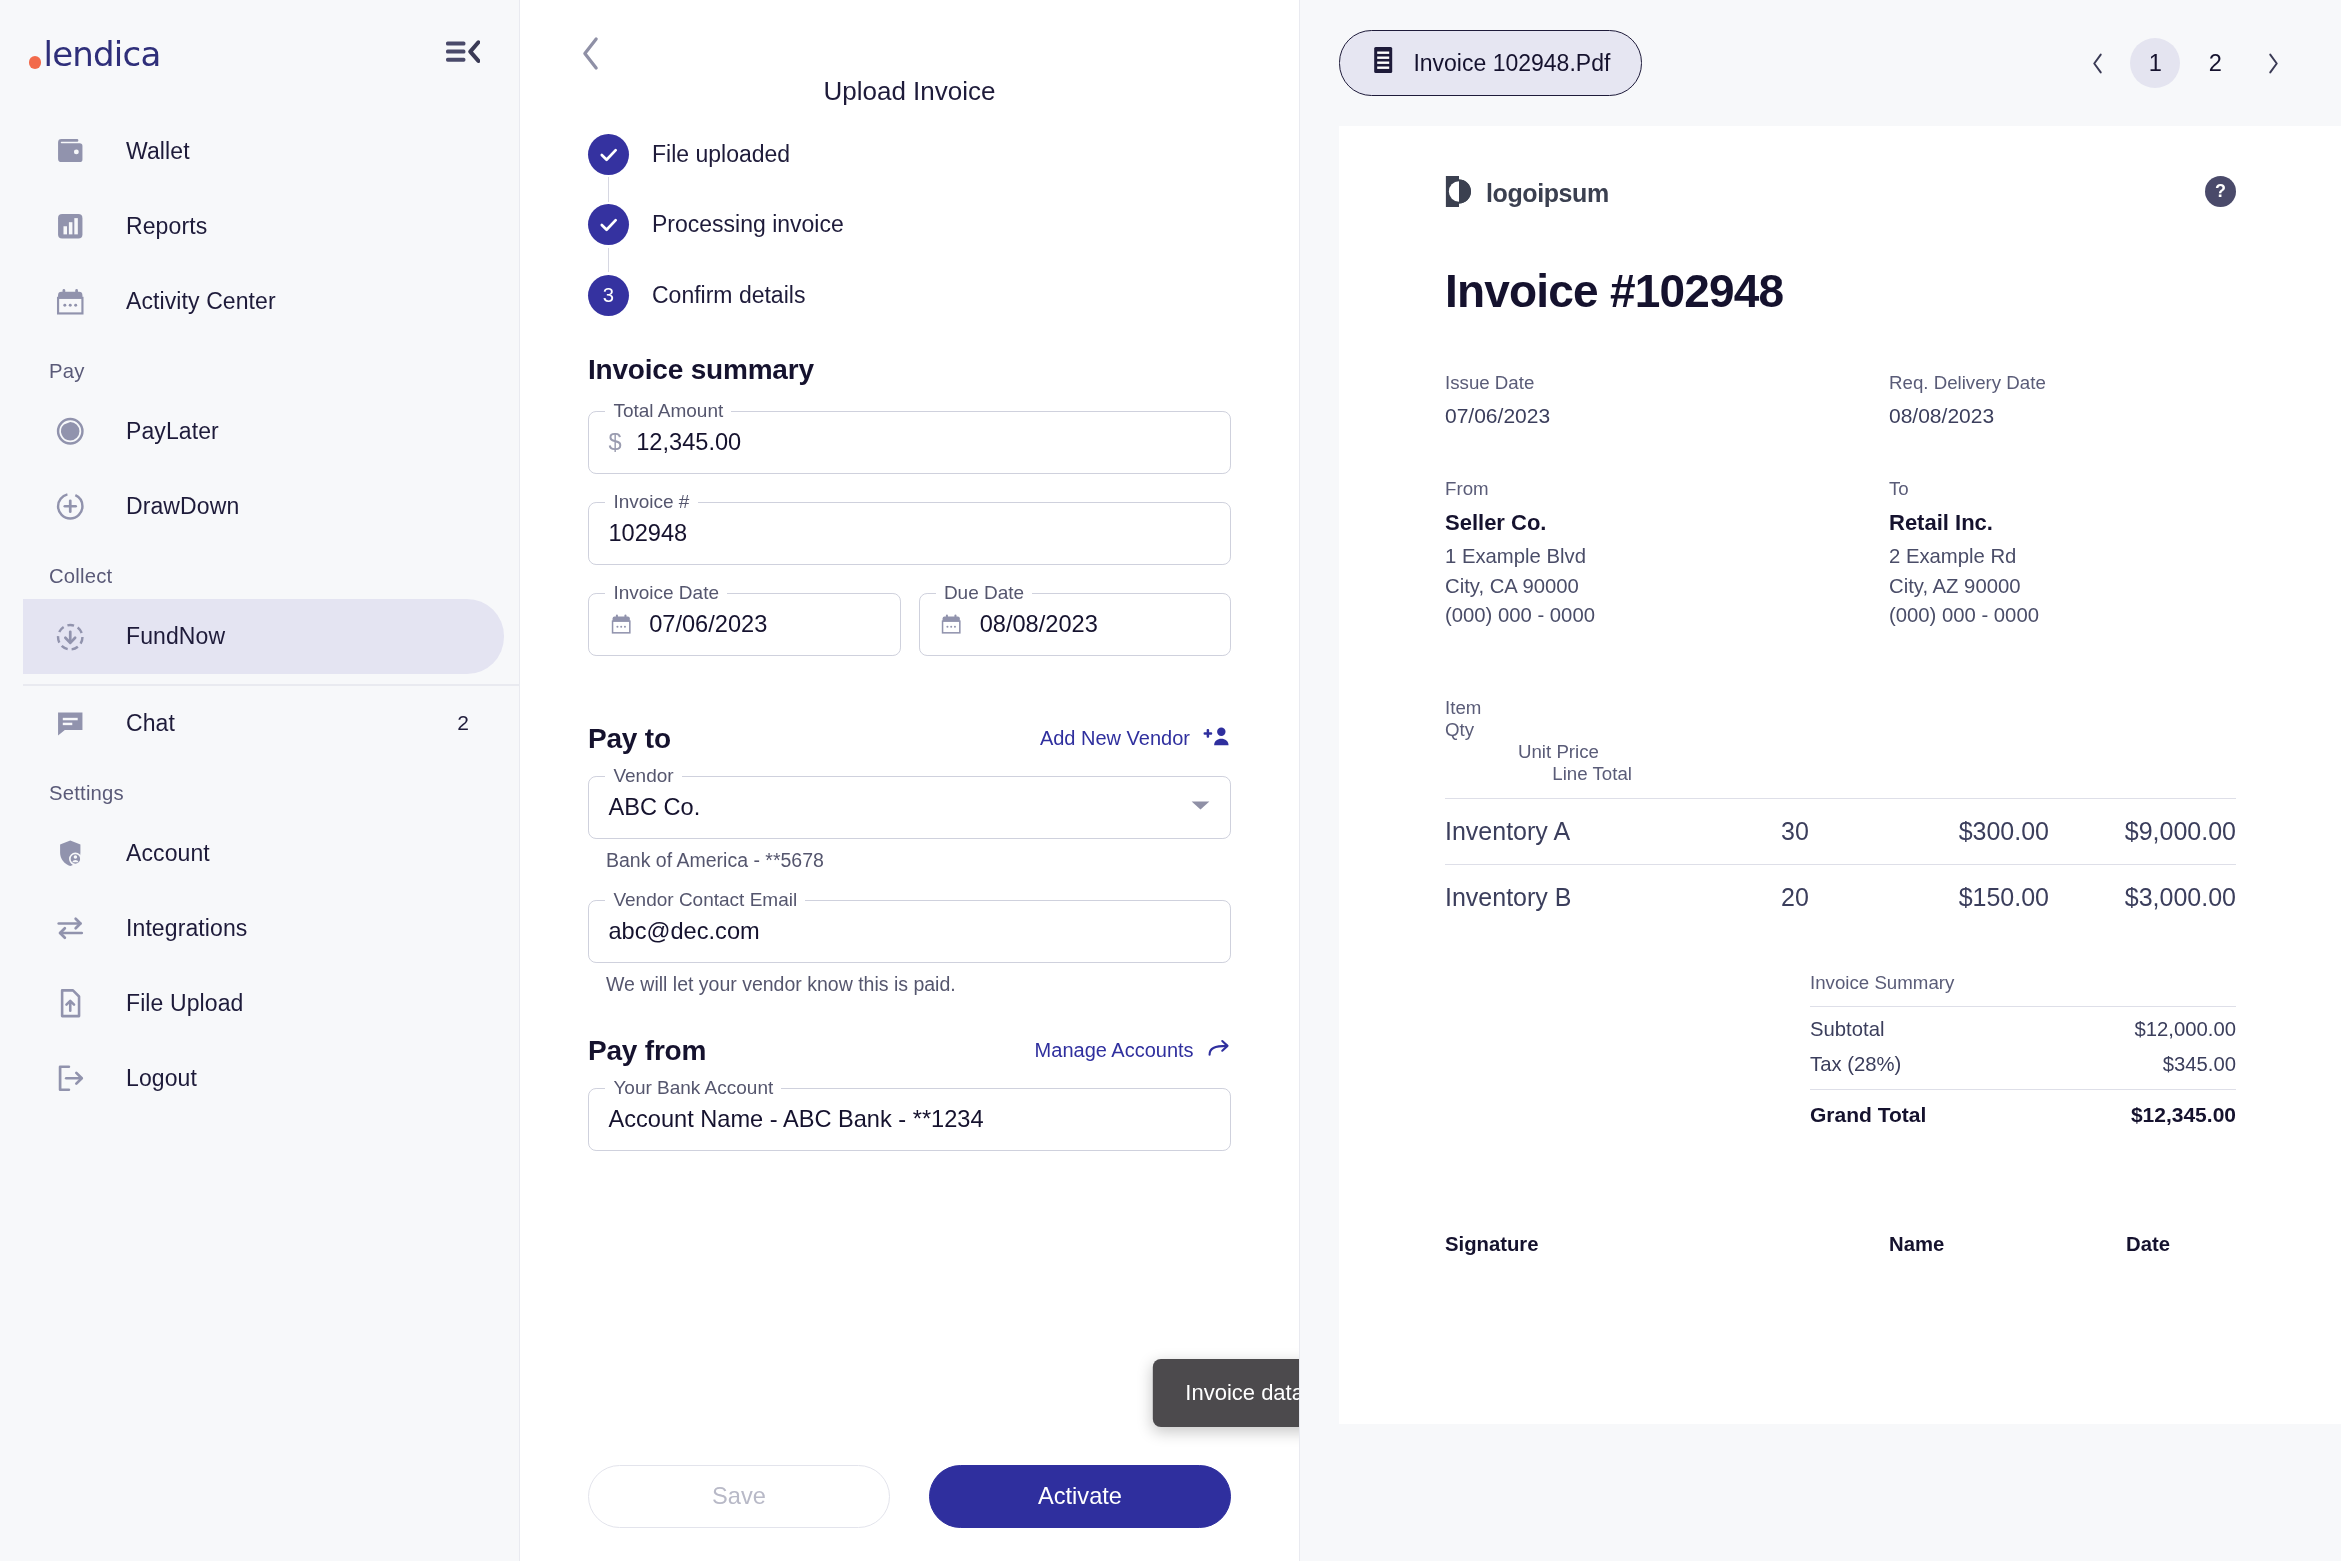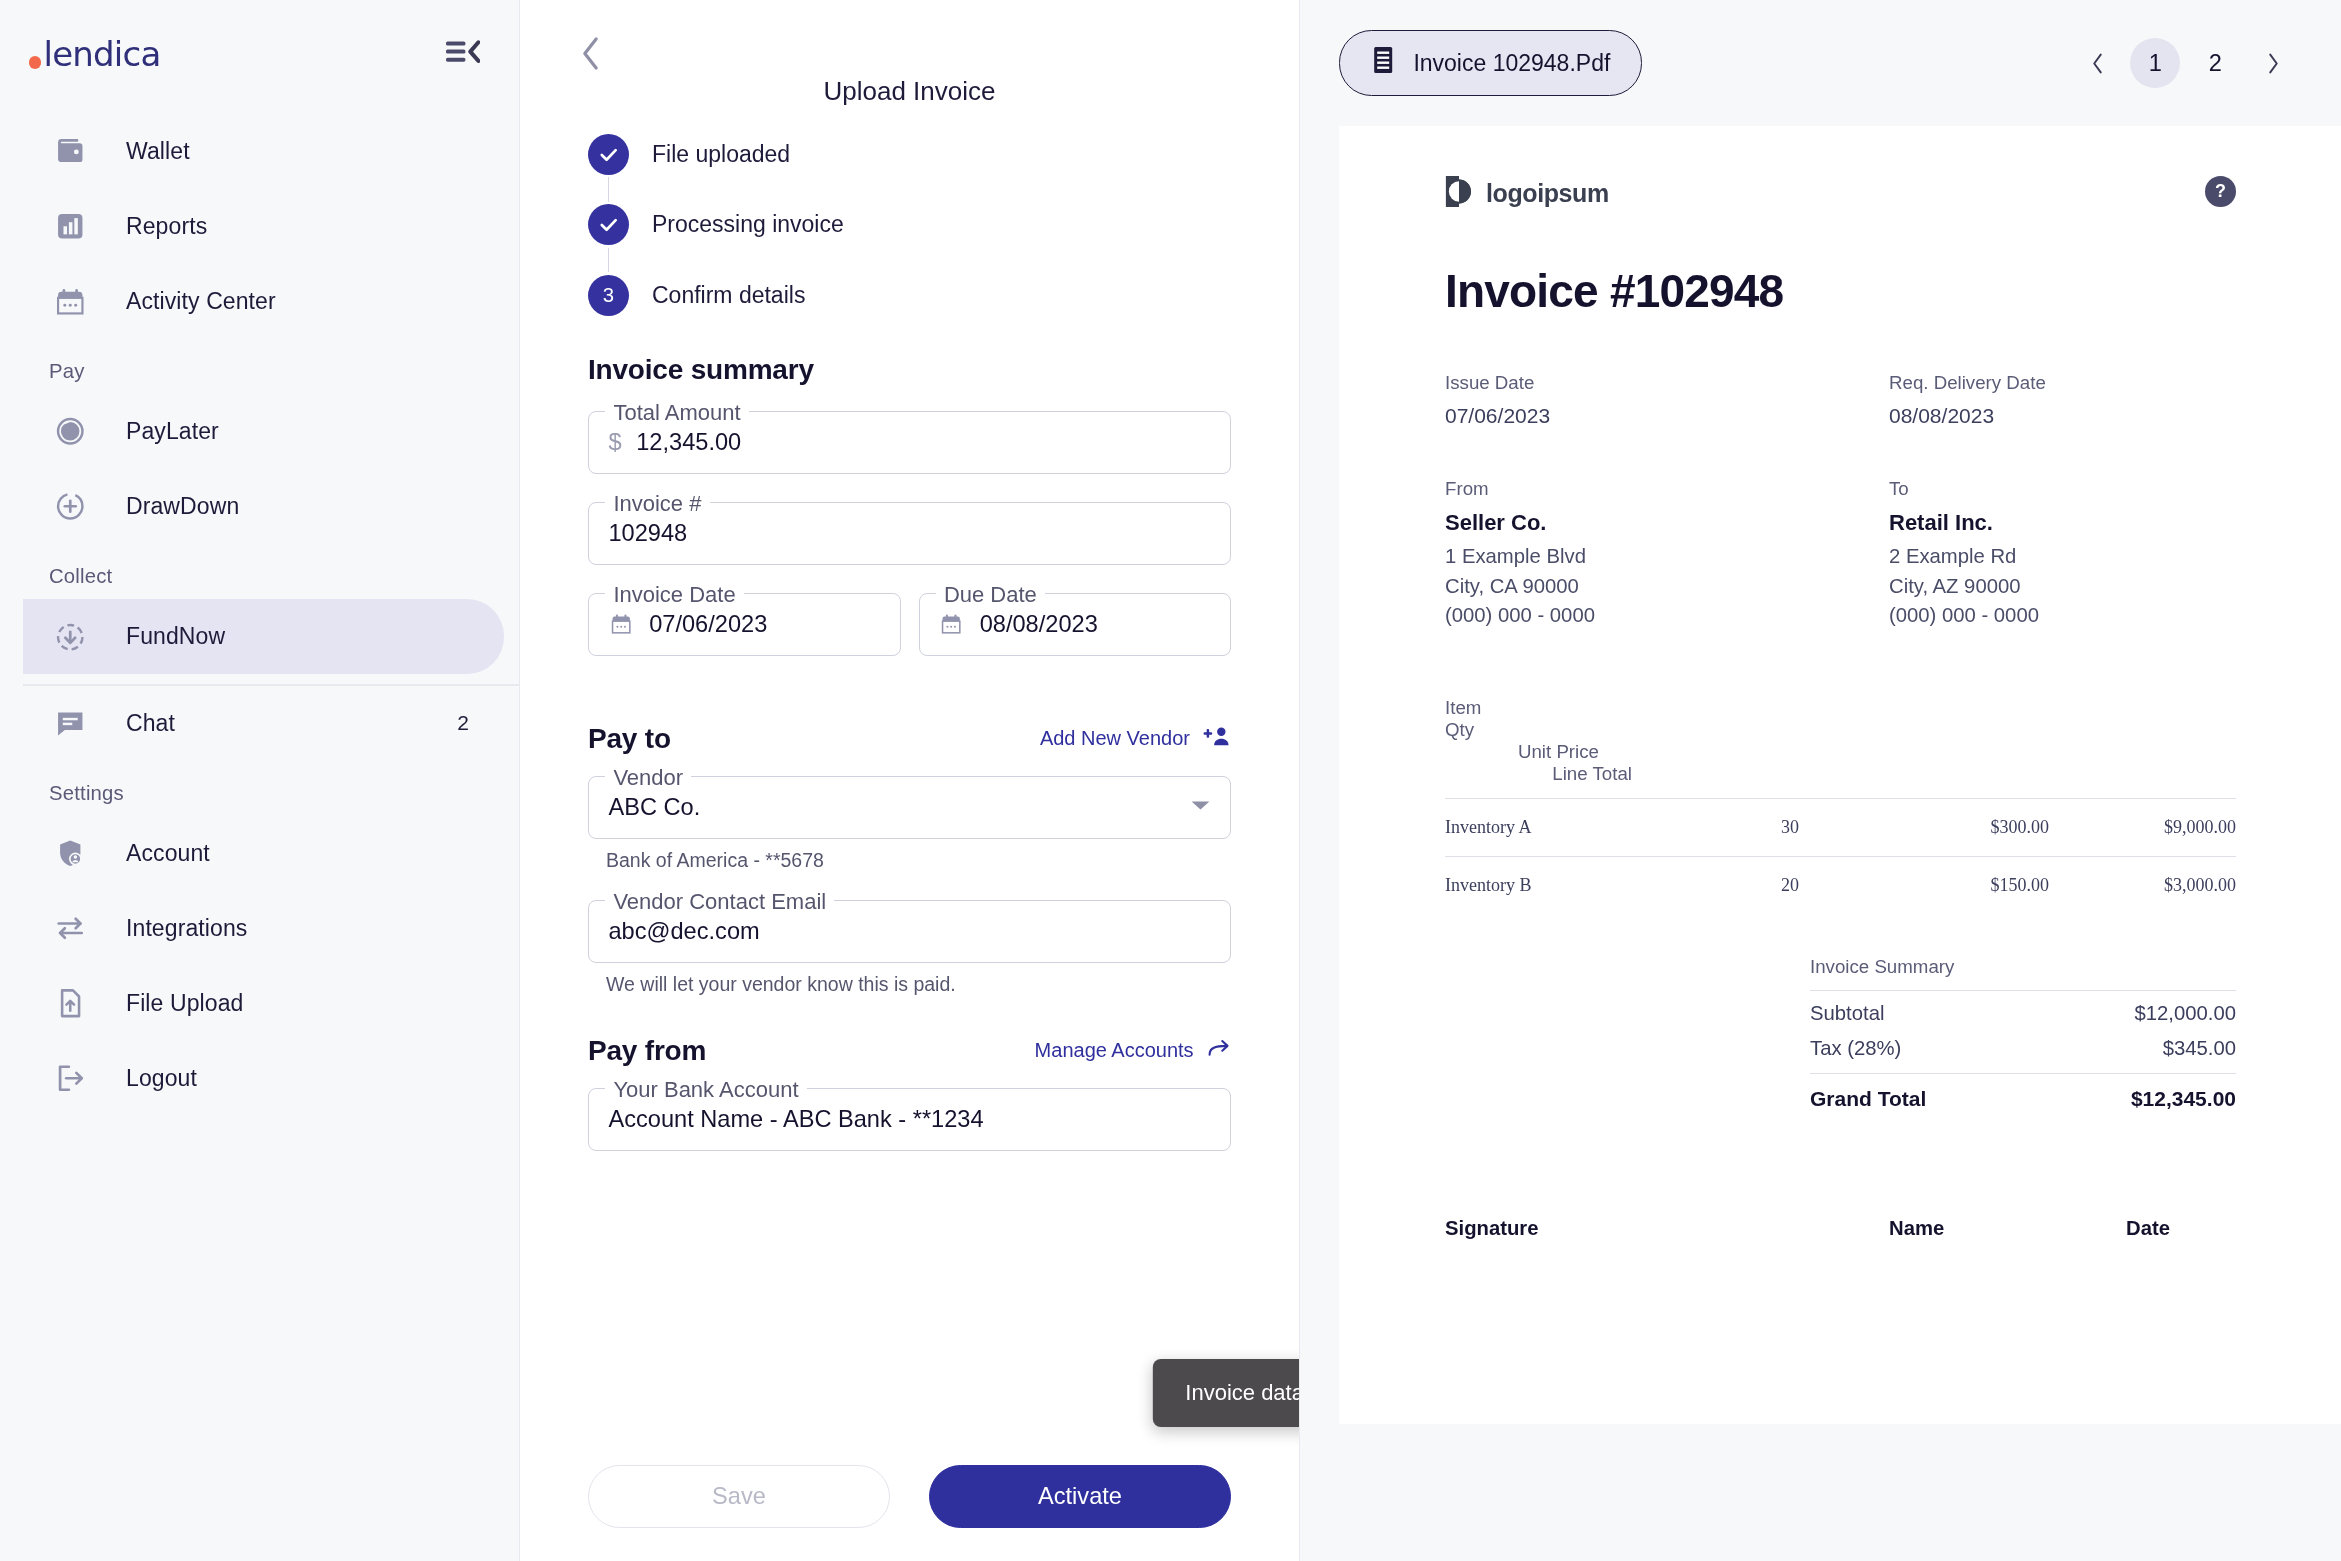--- a/index.html
+++ b/index.html
@@ -130,21 +130,21 @@
   .field {
     position: relative;
     border: 1.6px solid #cfd1dd; border-radius: 8.1px;
     height: 63px; margin-bottom: 28px;
     display: flex; align-items: center;
     padding: 0 19.5px; background: #fff;
   }
   .field-label {
     position: absolute; top: -11.4px; left: 16.3px;
     background: #fff; padding: 0 8.1px;
-    font-size: 22px; color: #55566e;
+    font-size: 19px; color: #55566e;
   }
   .field-value {
     font-size: 23.6px; color: #15122e;
   }
   .field-prefix { font-size: 23.6px; color: #9a9cb0; margin-right: 14.6px; }
   .field-icon { margin-right: 16.3px; display: flex; align-items: center; }
   .field-caret { margin-left: auto; }
   .helper {
     font-size: 19.5px; color: #55566e; margin: -18px 0 28px 18px;
   }
@@ -234,22 +234,22 @@
   .doc-val { font-size: 21px; color: #3b3e5c; }
   .doc-strong { font-size: 22px; font-weight: 700; color: #15122e; margin-bottom: 6.5px; }
   .doc-addr { font-size: 20.3px; color: #4a4d68; line-height: 1.45; }
 
   .doc-table { margin-top: 67px; }
   .dt-head {
     display: flex; font-size: 18.7px; color: #5a5c78;
     padding-bottom: 13px; border-bottom: 1.6px solid #dedfe8; flex-direction: column;
   }
   .dt-row {
-    display: flex; font-size: 18px; color: #3b3e5c;
-    padding: 18px 0; border-bottom: 1.6px solid #dedfe8; font-family: Liberation Serif, serif;
+    display: flex; font-size: 25px; color: #3b3e5c;
+    padding: 18px 0; border-bottom: 1.6px solid #dedfe8;
   }
   .dt-row:last-child { border-bottom: none; }
   .c-item { flex: 1; }
   .c-qty { width: 114px; }
   .c-price { width: 154px; text-align: right; }
   .c-total { width: 187px; text-align: right; }
 
   .sum-wrap { display: flex; justify-content: flex-end; margin-top: 42px; }
   .sum { width: 426px; }
   .sum-title { font-size: 18.7px; color: #5a5c78; padding-bottom: 11.4px; border-bottom: 1.6px solid #dedfe8; }

